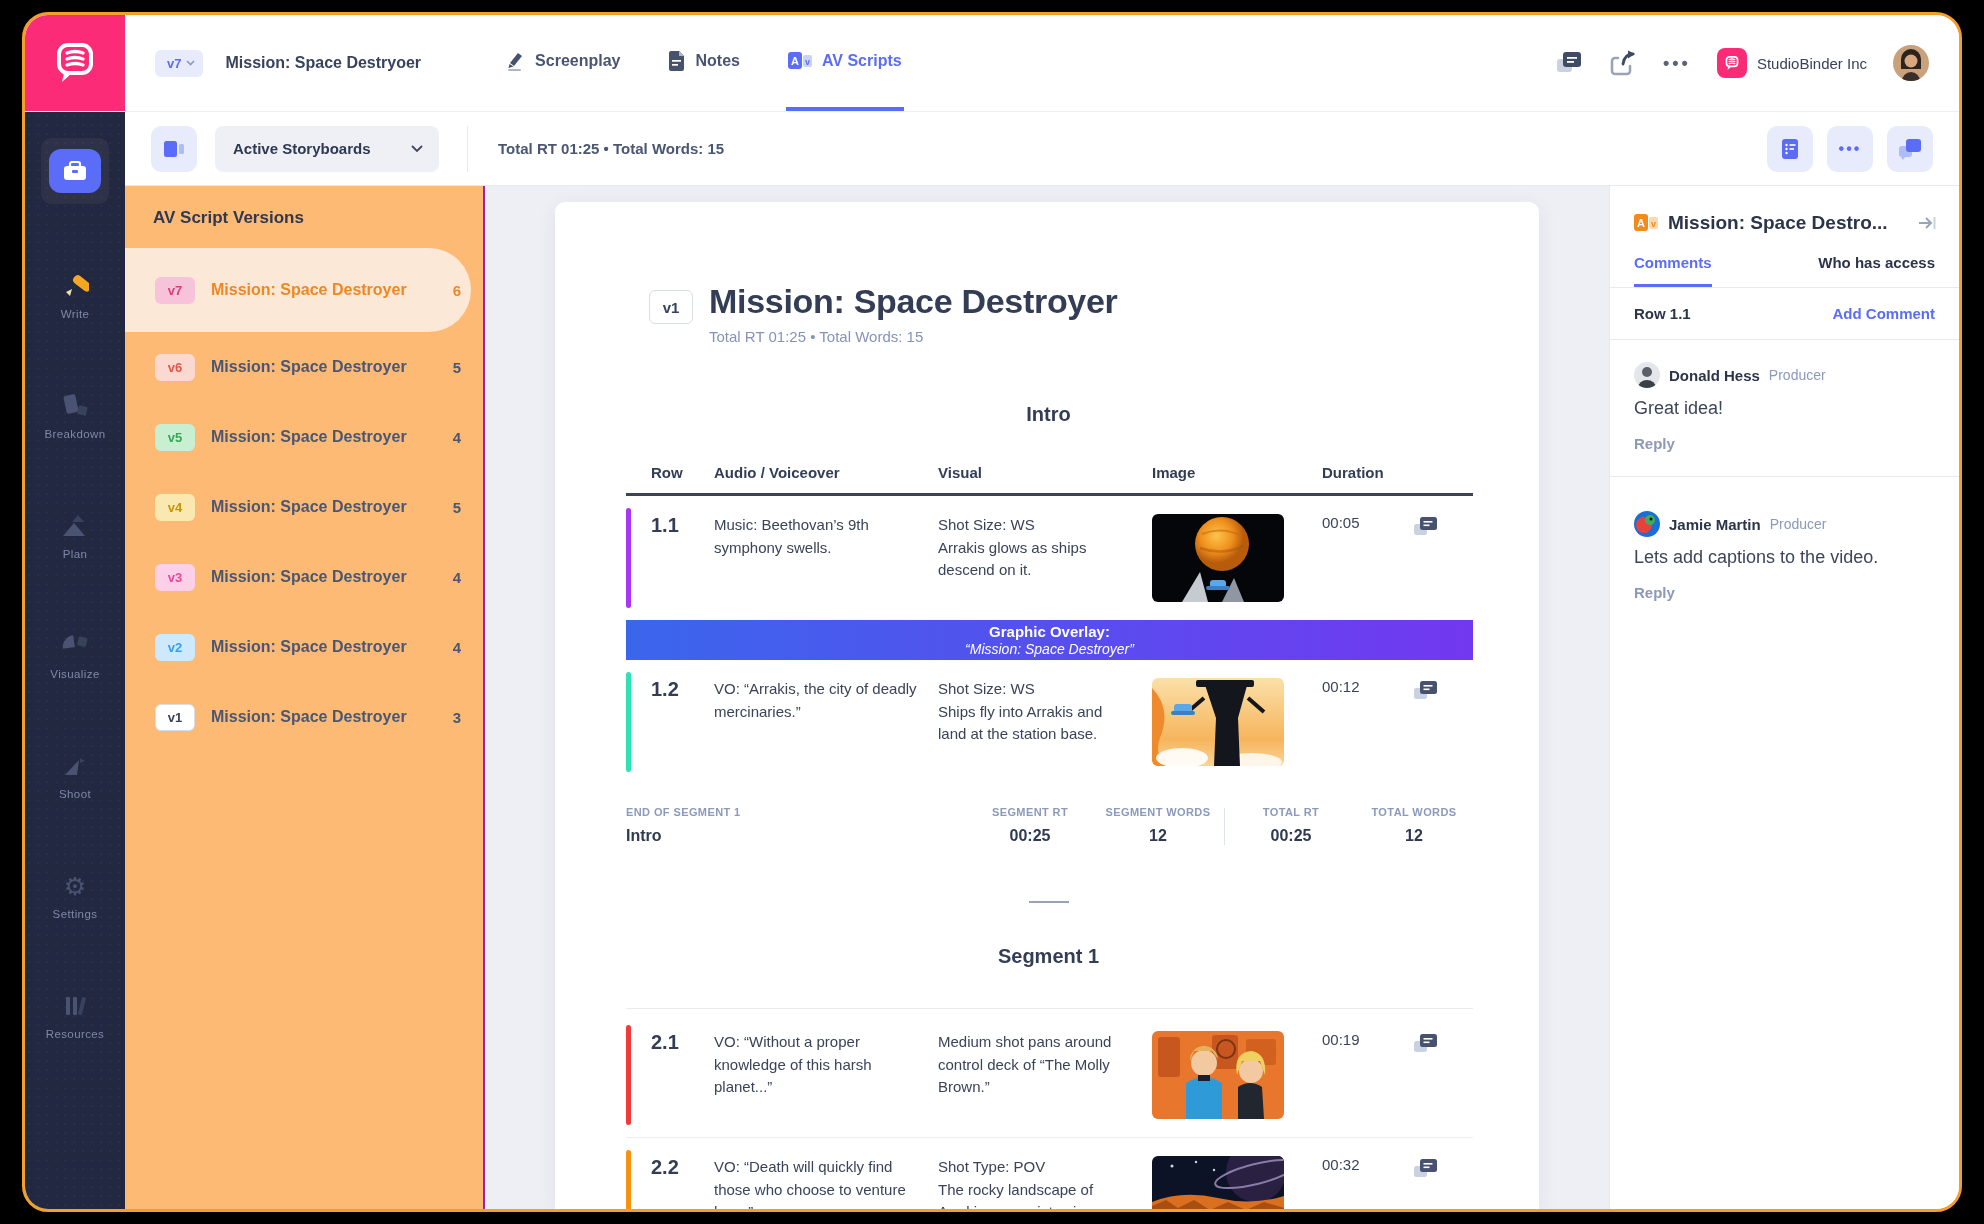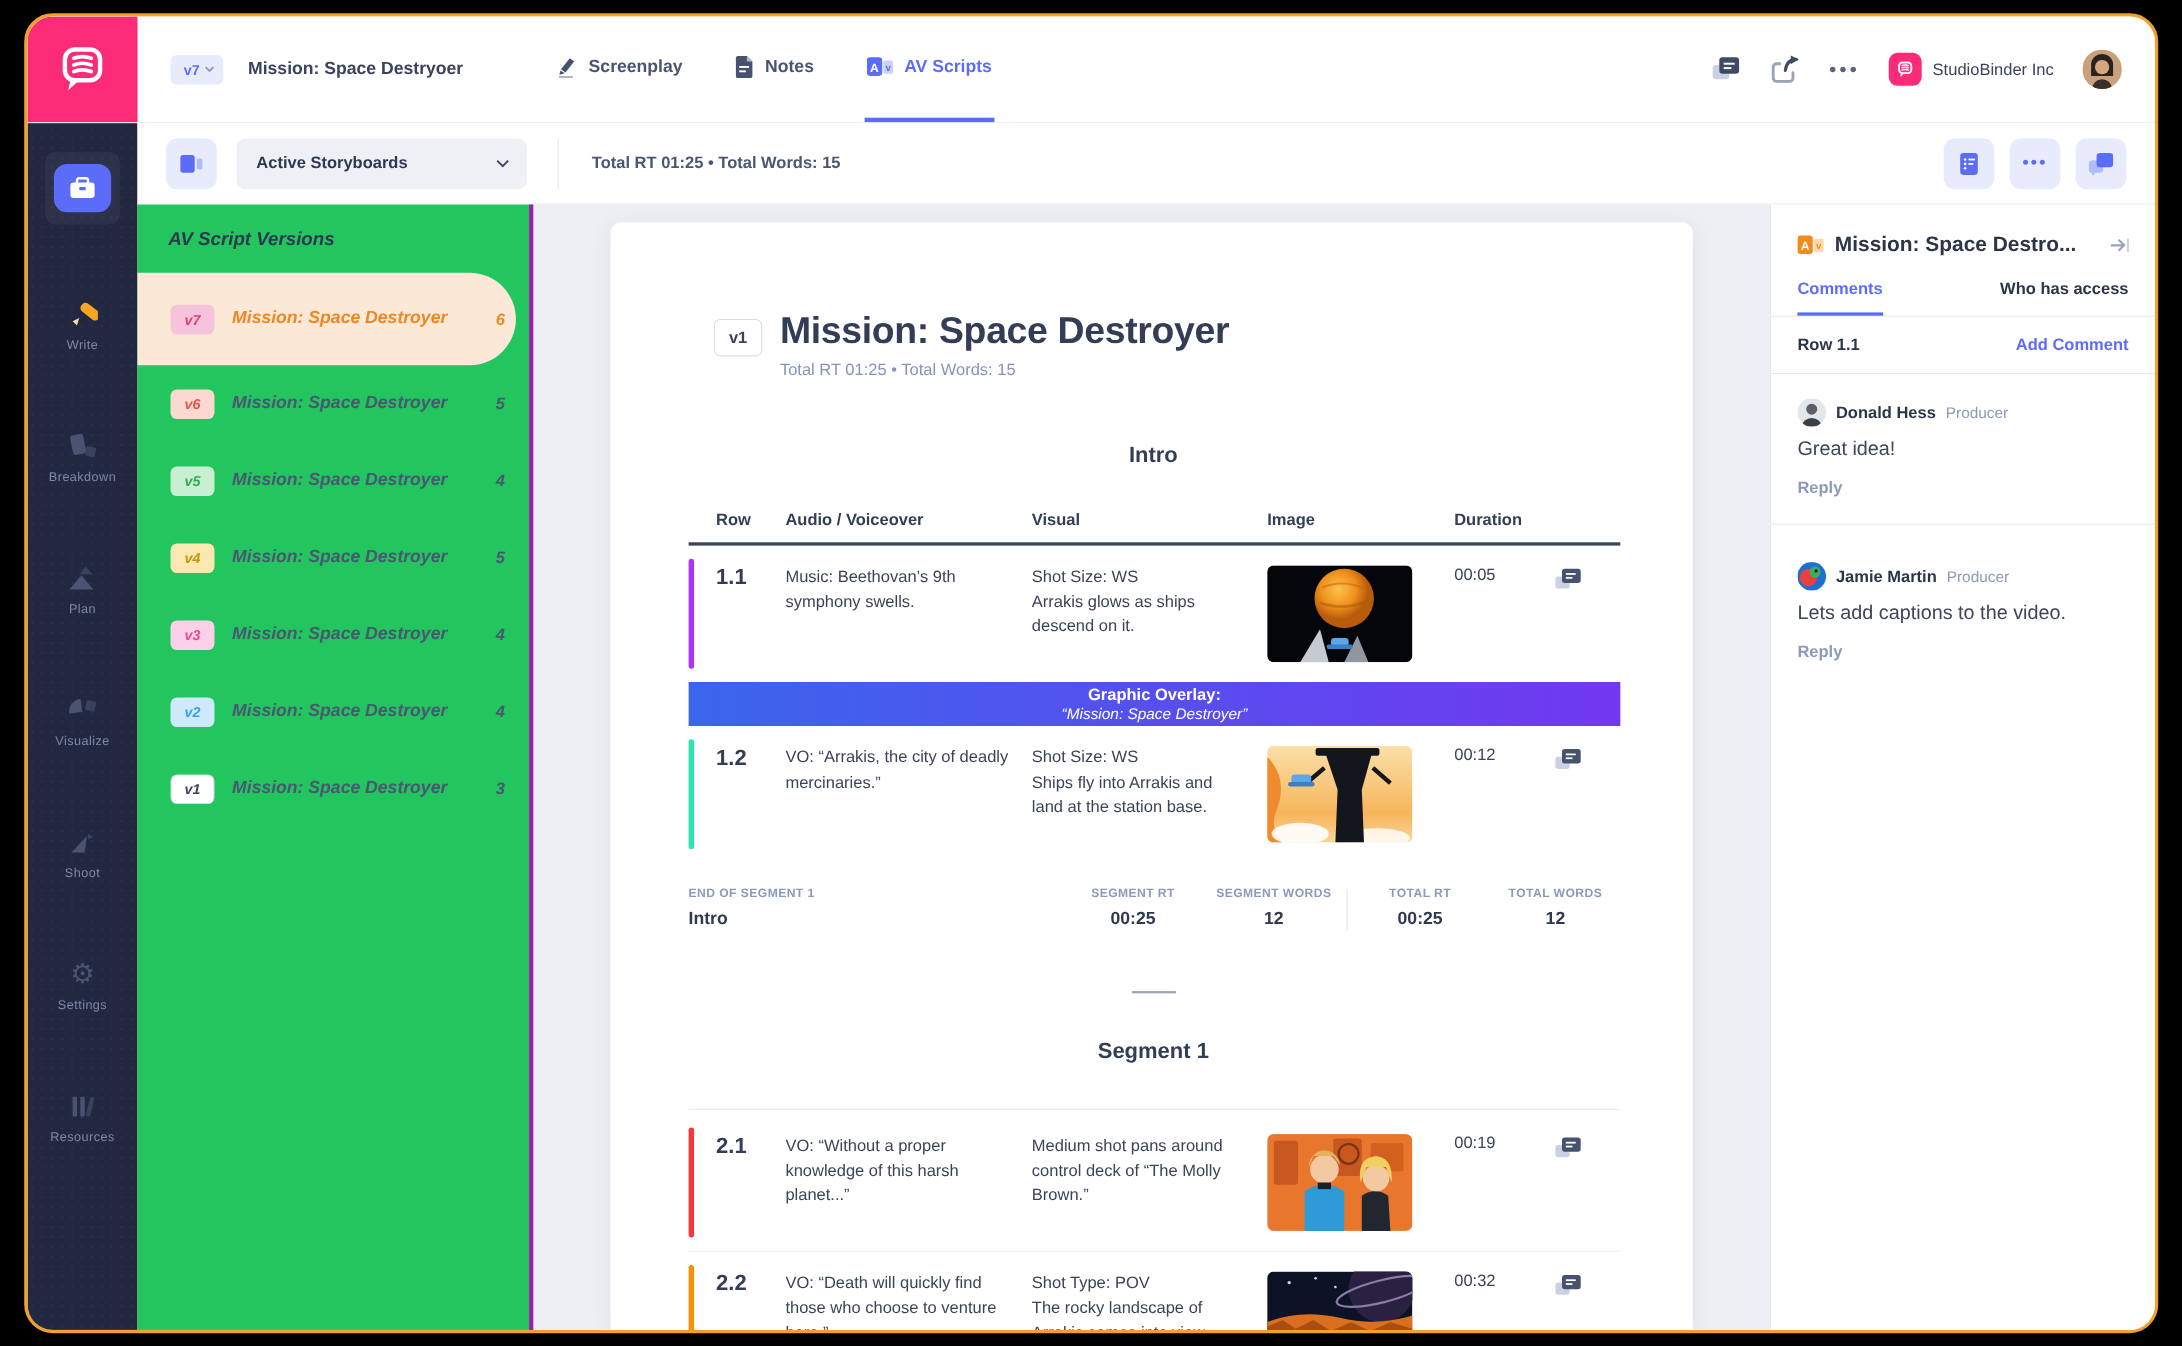--- a/index.html
+++ b/index.html
@@ -44,31 +44,31 @@
   .nav-ico { height:28px; display:flex; align-items:center; justify-content:center; }
   .gear-glyph { font-size:25px; color:#4a5472; line-height:1; }
 
   .content-col { flex:1; display:flex; flex-direction:column; min-width:0; }
 
   
   .toolbar { flex:0 0 74px; background:#fff; border-bottom:1px solid #e7e9ef;
     display:flex; align-items:center; padding:0 26px; }
   .sq-btn { width:46px; height:46px; border-radius:10px; background:#e7ebfb;
     display:flex; align-items:center; justify-content:center; cursor:pointer; flex:0 0 auto; }
-  .select { margin-left:18px; width:264px; height:46px; background:#eef0f5; border-radius:8px;
+  .select { margin-left:18px; width:224px; height:46px; background:#eef0f5; border-radius:8px;
     display:flex; align-items:center; padding:0 16px 0 18px; cursor:pointer; }
   .select-label { font-size:15px; font-weight:bold; color:#2e3850; flex:1; }
   .tb-divider { width:1px; height:46px; background:#e7e9ef; margin:0 0 0 28px; }
   .tb-summary { font-size:15px; font-weight:bold; color:#4a5672; margin-left:30px; }
   .tb-right { margin-left:auto; display:flex; gap:14px; }
 
   .panels { flex:1; display:flex; min-height:0; }
 
   
-  .versions { flex:0 0 360px; background:#22c55e; border-right:4px solid #a21caf; padding-top:22px;font-style:italic; }
+  .versions { flex:0 0 360px; background:#fdba74; border-right:2px solid #a21caf; padding-top:22px; }
   .versions h2 { font-size:17px; font-weight:bold; color:#2e3850; padding:0 28px 20px; }
   .v-item { height:70px; display:flex; align-items:center; padding:0 22px 0 30px; cursor:pointer; }
   .v-item.selected { background:#fbe8d7; border-radius:0 44px 44px 0; margin-right:12px;
     padding-right:10px; height:84px; }
   .v-badge { width:40px; height:27px; border-radius:6px; font-size:13px; font-weight:bold;
     display:flex; align-items:center; justify-content:center; flex:0 0 auto; }
   .v-name { font-size:16px; font-weight:bold; color:#4a5672; margin-left:16px; flex:1; }
   .v-count { font-size:15px; font-weight:bold; color:#4a5672; }
   .v-item.selected .v-name, .v-item.selected .v-count { color:#ef8722; }
 

